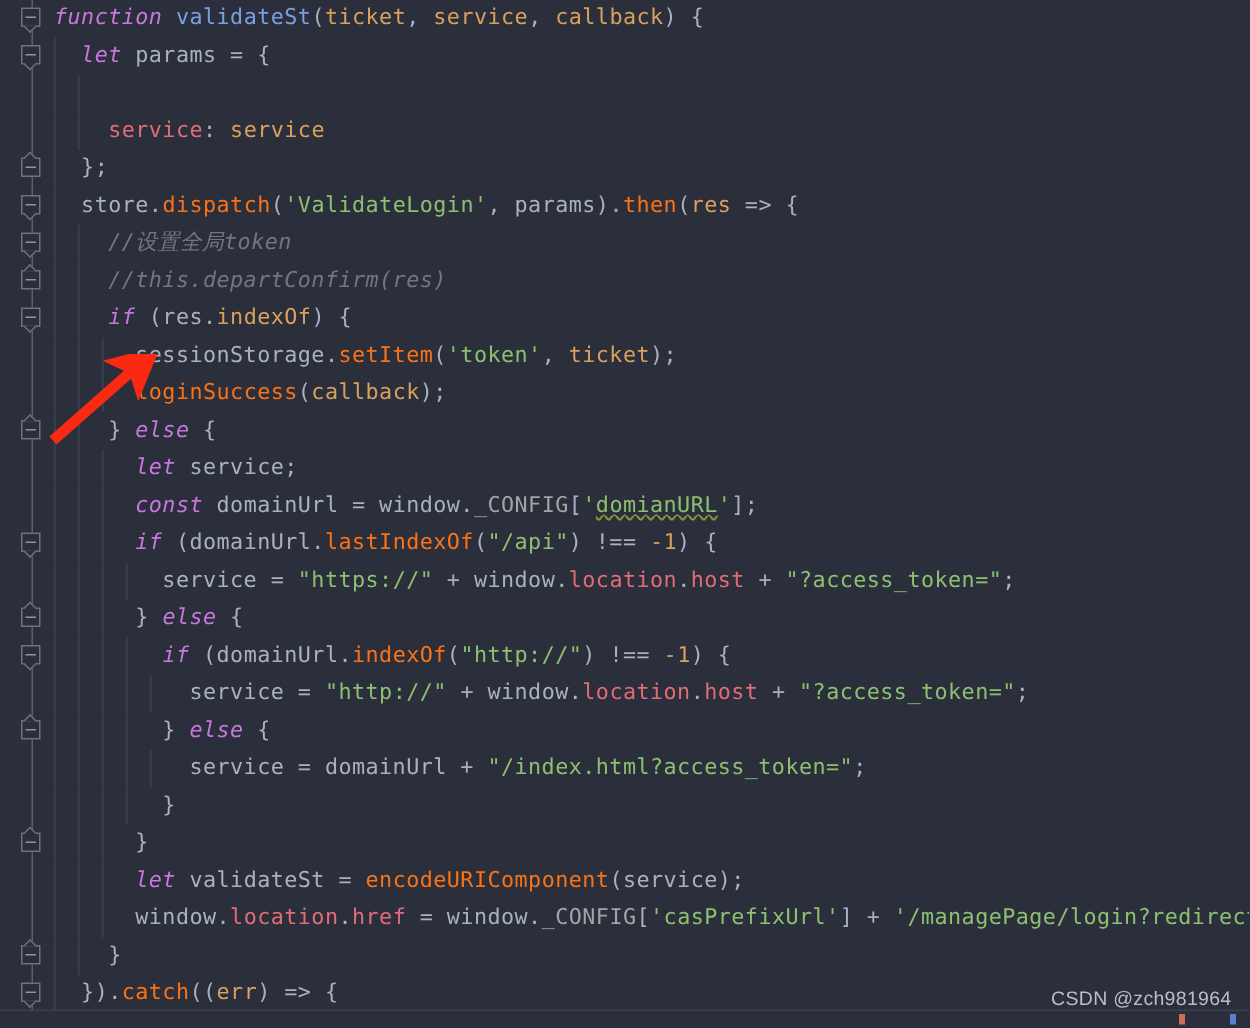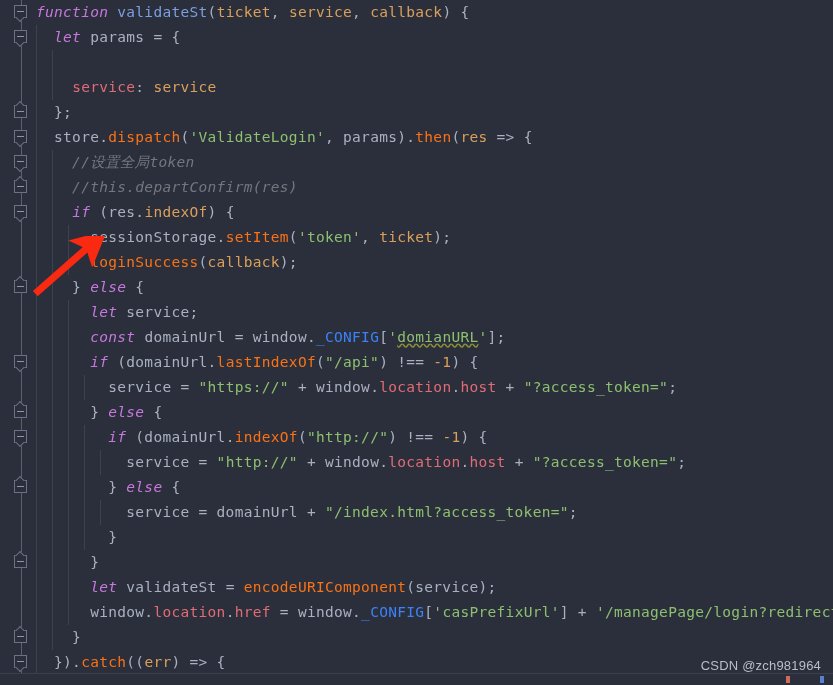--- a/index.html
+++ b/index.html
@@ -126,21 +126,21 @@
   .kw    { color: #c678dd; font-style: italic; }   
   .fn    { color: #7b9fe0; }                        
   .mth   { color: #f97316; }                        
   .param { color: #d9a05b; }                        
   .prop  { color: #e06c75; }                        
   .str   { color: #8cc070; }                        
   .num   { color: #d9a05b; }                        
   .cmt   { color: #72777f; font-style: italic; }    
   .plain { color: #a9b1c0; }
   .punct { color: #a9b1c0; }
-  .cfg   { color: #3b82f6; }
+  .cfg   { color: #a3a3a3; }
   .typo  {
     color: #8cc070;
     text-decoration: underline wavy #8a8f38;
     text-decoration-skip-ink: none;
   }
 
   
   #arrow {
     position: absolute;
     left: 10px; top: 235px;

